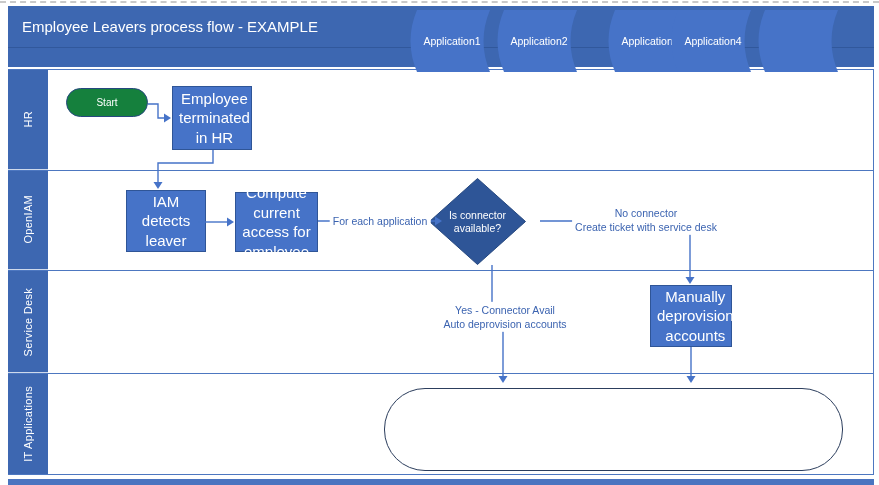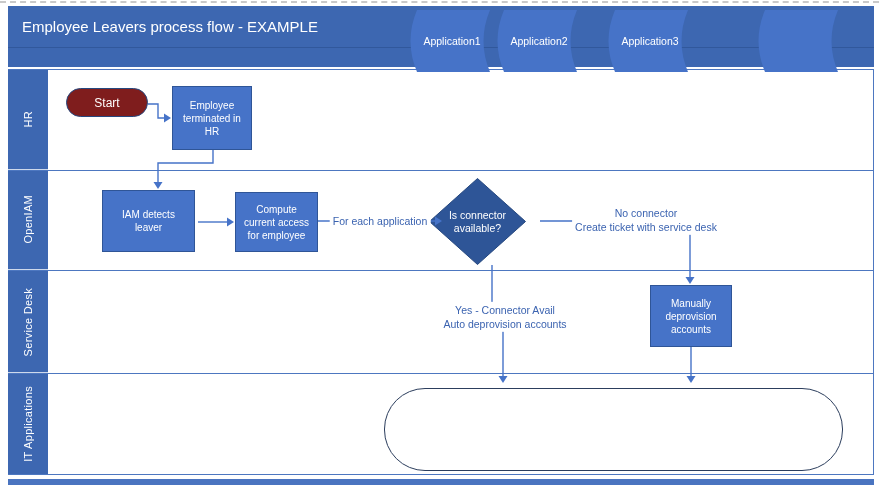--- a/index.html
+++ b/index.html
@@ -18,24 +18,24 @@
   .lane{display:flex;box-sizing:border-box;border-bottom:1px solid #4d77c0;}
   .lane:last-child{border-bottom:none;}
   .lane-label{width:40px;background:#3d67b1;color:#fff;font-size:11px;
         display:flex;align-items:center;justify-content:center;box-sizing:border-box;
         border-bottom:1px solid rgba(255,255,255,.75);}
   .lane:last-child .lane-label{border-bottom:none;}
   .vtext{writing-mode:vertical-rl;transform:rotate(180deg);white-space:nowrap;letter-spacing:.3px;}
   .lane-content{flex:1;background:#fff;}
   .connectors{position:absolute;left:0;top:0;width:879px;height:485px;pointer-events:none;z-index:5;}
   .node{position:absolute;background:#4673c8;border:1px solid #2f5597;color:#fff;
-        font-size:10px;line-height:1.3;display:flex;align-items:center;justify-content:center;
+        font-size:15px;line-height:1.3;display:flex;align-items:center;
         text-align:center;box-sizing:border-box;padding:2px 6px;z-index:4;}
-  .terminator{position:absolute;background:#7f1d1d;border:1px solid #26487f;border-radius:15px;
-        color:#fff;font-size:12px;display:flex;align-items:center;justify-content:center;
+  .terminator{position:absolute;background:#15803d;border:1px solid #26487f;border-radius:15px;
+        color:#fff;font-size:10px;display:flex;align-items:center;justify-content:center;
         box-sizing:border-box;z-index:4;}
   .diamond-wrap{position:absolute;left:429px;top:178px;width:97px;height:87px;z-index:4;}
   .diamond-label{position:absolute;left:50%;top:50%;transform:translate(-50%,-50%);width:72px;
         color:#fff;font-size:10.5px;line-height:1.25;text-align:center;}
   .conn-label{position:absolute;transform:translate(-50%,-50%);background:#fff;color:#3b63b0;
         font-size:10.5px;line-height:1.35;text-align:center;white-space:nowrap;
         padding:1px 3px;z-index:6;}
   .apps-container{position:absolute;left:384px;top:388px;width:459px;height:83px;
         border:1.5px solid #2c3e5d;border-radius:41px;box-sizing:border-box;background:#fff;z-index:3;}
   .app-shape{position:absolute;top:10px;width:86px;height:62px;z-index:4;}
@@ -105,21 +105,21 @@
   </svg>
 
   <div class="terminator" style="left:66px;top:88px;width:82px;height:29px">
     <span>Start</span>
   </div>
 
   <div class="node" style="left:172px;top:86px;width:80px;height:64px">
     <span>Employee terminated in HR</span>
   </div>
 
-  <div class="node" style="left:102px;top:190px;width:93px;height:62px">
+  <div class="node" style="left:126px;top:190px;width:80px;height:62px">
     <span>IAM detects leaver</span>
   </div>
 
   <div class="node" style="left:235px;top:192px;width:83px;height:60px">
     <span>Compute current access for employee</span>
   </div>
 
   <div class="diamond-wrap">
     <svg width="97" height="87" viewBox="0 0 97 87" xmlns="http://www.w3.org/2000/svg">
       <polygon points="48.5,0.5 96.5,43.5 48.5,86.5 0.5,43.5" fill="#2e5597" stroke="#26487f" stroke-width="1"></polygon>
@@ -156,20 +156,26 @@
       <path d="M 13 0 L 86 0 Q 73 31 86 62 L 13 62 Q 0 31 13 0 Z" fill="#4673c8"></path>
     </svg>
     <span class="app-label">Application2</span>
   </div>
   <div class="app-shape" style="left:602px">
     <svg width="86" height="62" viewBox="0 0 86 62" xmlns="http://www.w3.org/2000/svg">
       <path d="M 13 0 L 86 0 Q 73 31 86 62 L 13 62 Q 0 31 13 0 Z" fill="#4673c8"></path>
     </svg>
     <span class="app-label">Application3</span>
   </div>
+  <div class="app-shape" style="left:665px">
+    <svg width="86" height="62" viewBox="0 0 86 62" xmlns="http://www.w3.org/2000/svg">
+      <path d="M 13 0 L 86 0 Q 73 31 86 62 L 13 62 Q 0 31 13 0 Z" fill="#4673c8"></path>
+    </svg>
+    <span class="app-label">Application4</span>
+  </div>
   <div class="app-shape" style="left:752px">
     <svg width="86" height="62" viewBox="0 0 86 62" xmlns="http://www.w3.org/2000/svg">
       <path d="M 13 0 L 86 0 Q 73 31 86 62 L 13 62 Q 0 31 13 0 Z" fill="#4673c8"></path>
     </svg>
   </div>
 
   <div class="bottom-strip"></div>
 
 </div>
 

